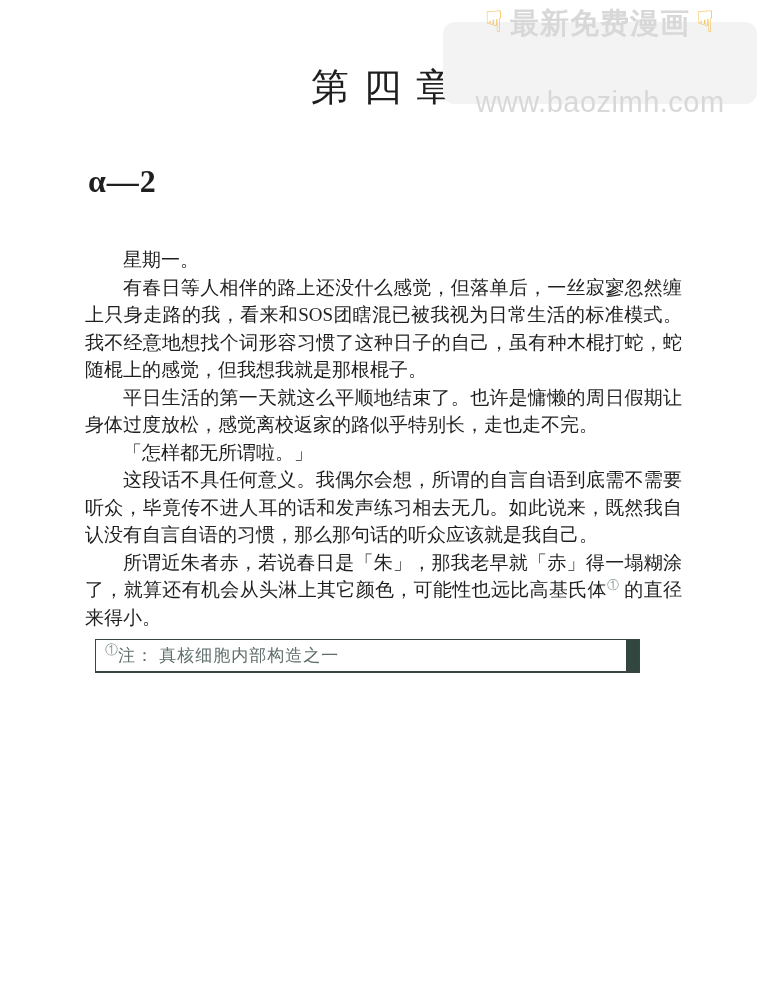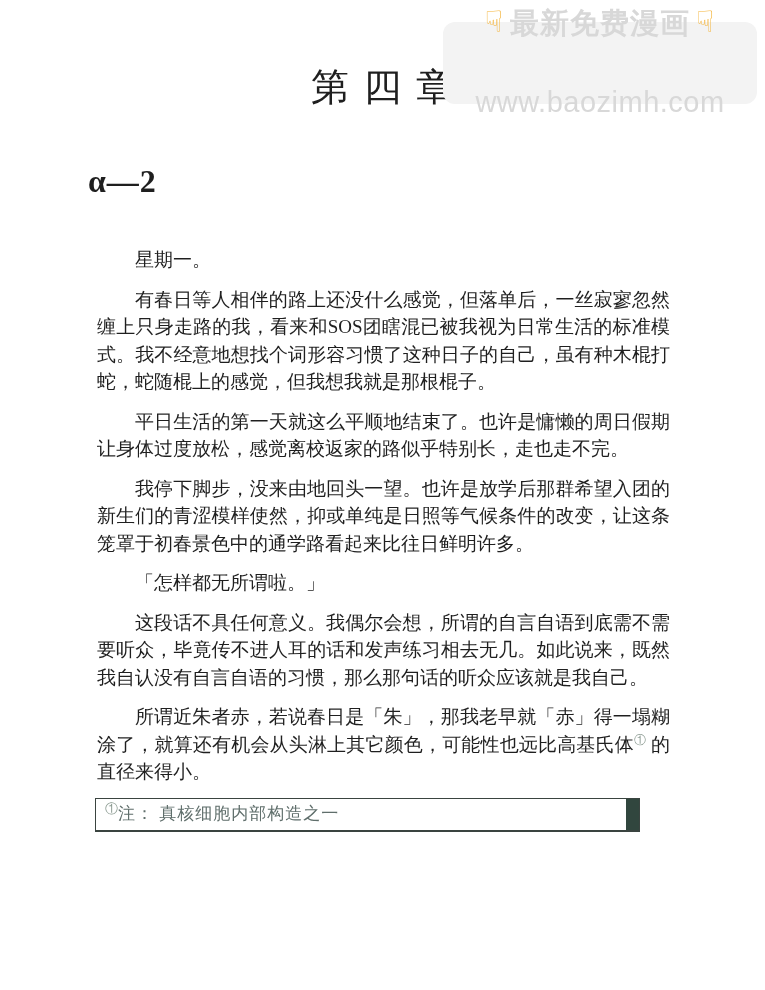--- a/index.html
+++ b/index.html
@@ -65,21 +65,21 @@
 
   
   .content{
     margin:46px 83px 0 85px;
     width:597px;
     font-size:19px;
     line-height:27.5px;
     text-align:justify;
     text-justify:inter-ideograph;
   }
-  .content p{margin:12px;text-indent:2em;}
+  .content p{margin:0;text-indent:2em;}
   sup.footnote-ref{
     font-size:12px;
     color:var(--footnote-marker);
     vertical-align:super;
     line-height:0;
     cursor:pointer;
   }
 
   
   .note-box{
@@ -121,21 +121,20 @@
   </div>
 
   <h1 class="chapter-title">第四章</h1>
 
   <h2 class="section-heading">α—2</h2>
 
   <div class="content">
     <p>星期一。</p>
     <p>有春日等人相伴的路上还没什么感觉，但落单后，一丝寂寥忽然缠上只身走路的我，看来和SOS团瞎混已被我视为日常生活的标准模式。我不经意地想找个词形容习惯了这种日子的自己，虽有种木棍打蛇，蛇随棍上的感觉，但我想我就是那根棍子。</p>
     <p>平日生活的第一天就这么平顺地结束了。也许是慵懒的周日假期让身体过度放松，感觉离校返家的路似乎特别长，走也走不完。</p>
-    <p>我停下脚步，没来由地回头一望。也许是放学后那群希望入团的新生们的青涩模样使然，抑或单纯是日照等气候条件的改变，让这条笼罩于初春景色中的通学路看起来比往日鲜明许多。</p>
     <p>「怎样都无所谓啦。」</p>
     <p>这段话不具任何意义。我偶尔会想，所谓的自言自语到底需不需要听众，毕竟传不进人耳的话和发声练习相去无几。如此说来，既然我自认没有自言自语的习惯，那么那句话的听众应该就是我自己。</p>
     <p><span>所谓近朱者赤，若说春日是「朱」，那我老早就「赤」得一塌糊涂了，就算还有机会从头淋上其它颜色，可能性也远比高基氏体</span><sup class="footnote-ref">①</sup><span> 的直径来得小。</span></p>
 
     <div class="note-box">
       <sup class="note-marker">①</sup>
       <span class="note-text">注： 真核细胞内部构造之一</span>
       <span class="note-block"></span>
     </div>
 

